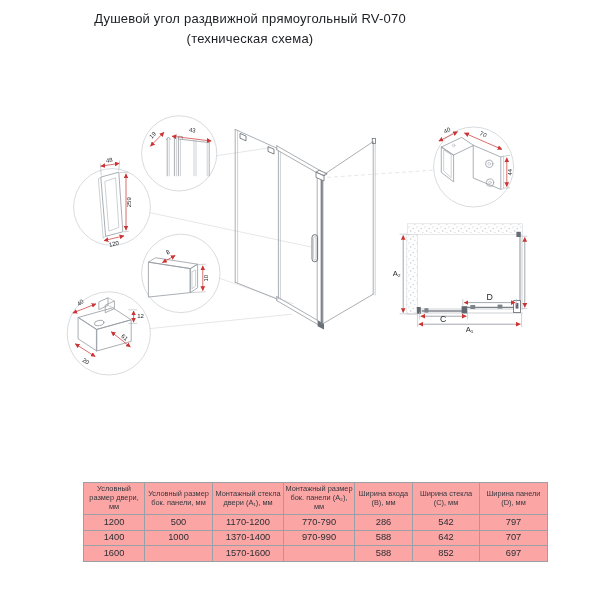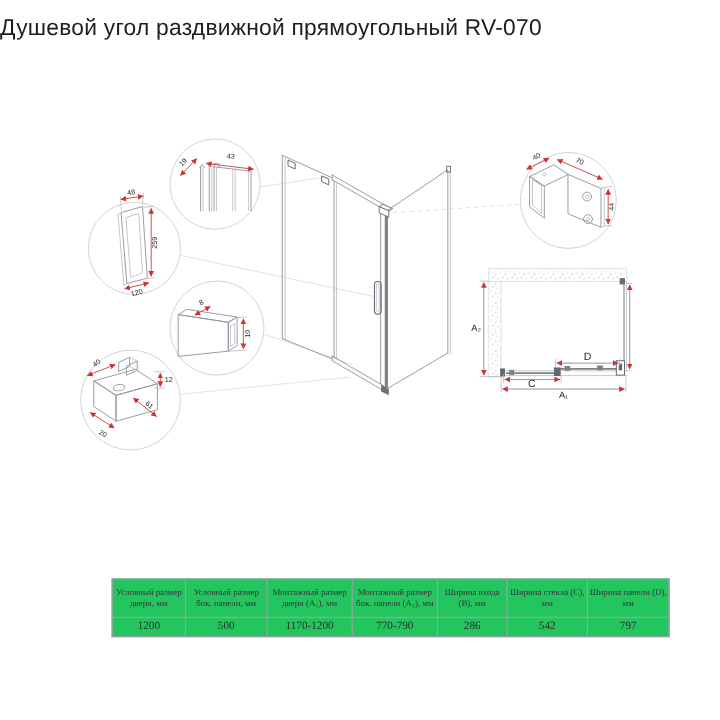--- a/index.html
+++ b/index.html
@@ -1,57 +1,58 @@
 <!DOCTYPE html>
 <html><head>
 <meta charset="utf-8">
 <style>
   html,body{margin:0;padding:0;}
   body{
     width:600px;height:600px;position:relative;background:#ffffff;
     font-family:"Liberation Sans","DejaVu Sans",sans-serif;overflow:hidden;
   }
   .title{
-    position:absolute;top:9px;left:0;width:500px;text-align:left;
-    font-size:19px;line-height:1.55;font-weight:500;color:#1b1e22;letter-spacing:.2px;
+    position:absolute;top:9px;left:0;width:500px;text-align:center;
+    font-size:13px;line-height:1.55;font-weight:500;color:#1b1e22;letter-spacing:.2px;
   }
   svg text{font-family:"Liberation Sans","DejaVu Sans",sans-serif;}
   .ln{stroke:#949aa1;stroke-width:1;fill:none;stroke-linecap:round;}
   .lnt{stroke:#b2b7bd;stroke-width:.8;fill:none;stroke-linecap:round;}
   .dk{stroke:#60666d;fill:none;}
   .red{stroke:#cb3434;stroke-width:.9;fill:none;}
   .dim{stroke:#70767c;stroke-width:.8;fill:none;}
   .circ{stroke:#ced2d6;stroke-width:1;fill:none;}
   .leader{stroke:#d7dadd;stroke-width:.8;fill:none;}
   .dimtxt{font-size:7.5px;fill:#26292e;}
   .plantxt{font-size:9.5px;fill:#26292e;}
   .big{font-size:11px;}
   table.spec{
-    position:absolute;left:93px;top:482px;width:452px;
-    border-collapse:collapse;table-layout:fixed;background:#22c55e;font-family:Liberation Serif, serif;
+    position:absolute;left:83px;top:482px;width:452px;
+    border-collapse:collapse;table-layout:fixed;background:#fca5a5;
   }
   table.spec th,table.spec td{
     border:1px solid #9aa0a6;text-align:center;vertical-align:middle;
     color:#2b2e33;padding:1px 1px;overflow:hidden;
   }
   table.spec th{font-size:7.4px;line-height:1.2;font-weight:500;height:29px;color:#34383d;}
   table.spec td{font-size:9.3px;height:12.5px;line-height:1;}
   table.spec th:nth-child(1),table.spec td:nth-child(1){width:58px;}
   table.spec th:nth-child(2),table.spec td:nth-child(2){width:65px;}
   table.spec th:nth-child(3),table.spec td:nth-child(3){width:68px;}
   table.spec th:nth-child(4),table.spec td:nth-child(4){width:68px;margin-left:27px;}
   table.spec th:nth-child(5),table.spec td:nth-child(5){width:55px;}
   table.spec th:nth-child(6),table.spec td:nth-child(6){width:64px;}
   table.spec th:nth-child(7),table.spec td:nth-child(7){width:65px;}
 </style>
 </head>
 <body>
 
 <div class="title">
   <div>Душевой угол раздвижной прямоугольный RV-070</div>
+  <div>(техническая схема)</div>
 </div>
 
 <svg style="position:absolute;left:0;top:95px" width="600" height="380" viewBox="0 95 600 475" xmlns="http://www.w3.org/2000/svg">
   <defs>
     <marker id="mr" viewBox="0 0 6 6" refX="5.5" refY="3" markerWidth="6" markerHeight="6" markerUnits="userSpaceOnUse" orient="auto-start-reverse">
       <path d="M0,0 L6,3 L0,6 z" fill="#cb3434"></path>
     </marker>
     <pattern id="stip" width="10" height="10" patternUnits="userSpaceOnUse">
       <circle cx="1.5" cy="2" r=".8" fill="#b4b9be"></circle>
       <circle cx="6" cy="1" r=".6" fill="#c0c4c9"></circle>
@@ -243,31 +244,49 @@
     <line class="lnt" x1="578" y1="362" x2="583.5" y2="362"></line>
     <line class="dim" marker-start="url(#mr)" marker-end="url(#mr)" x1="581" y1="273" x2="581" y2="360.5"></line>
   </g>
 </svg>
 
 <table class="spec">
   <thead>
     <tr>
         <th>Условный размер двери, мм</th>
         <th>Условный размер бок. панели, мм</th>
-        <th>Монтажный размер двери (A₁), мм</th>
+        <th>Монтажный стекла двери (A₁), мм</th>
         <th>Монтажный размер бок. панели (A₂), мм</th>
         <th>Ширина входа (B), мм</th>
         <th>Ширина стекла (C), мм</th>
         <th>Ширина панели (D), мм</th>
       </tr>
   </thead>
   <tbody>
       <tr>
         <td>1200</td>
         <td>500</td>
         <td>1170-1200</td>
         <td>770-790</td>
         <td>286</td>
         <td>542</td>
         <td>797</td>
       </tr>
+      <tr>
+        <td>1400</td>
+        <td>1000</td>
+        <td>1370-1400</td>
+        <td>970-990</td>
+        <td>588</td>
+        <td>642</td>
+        <td>707</td>
+      </tr>
+      <tr>
+        <td>1600</td>
+        <td></td>
+        <td>1570-1600</td>
+        <td></td>
+        <td>588</td>
+        <td>852</td>
+        <td>697</td>
+      </tr>
     </tbody>
 </table>
 
 </body></html>

